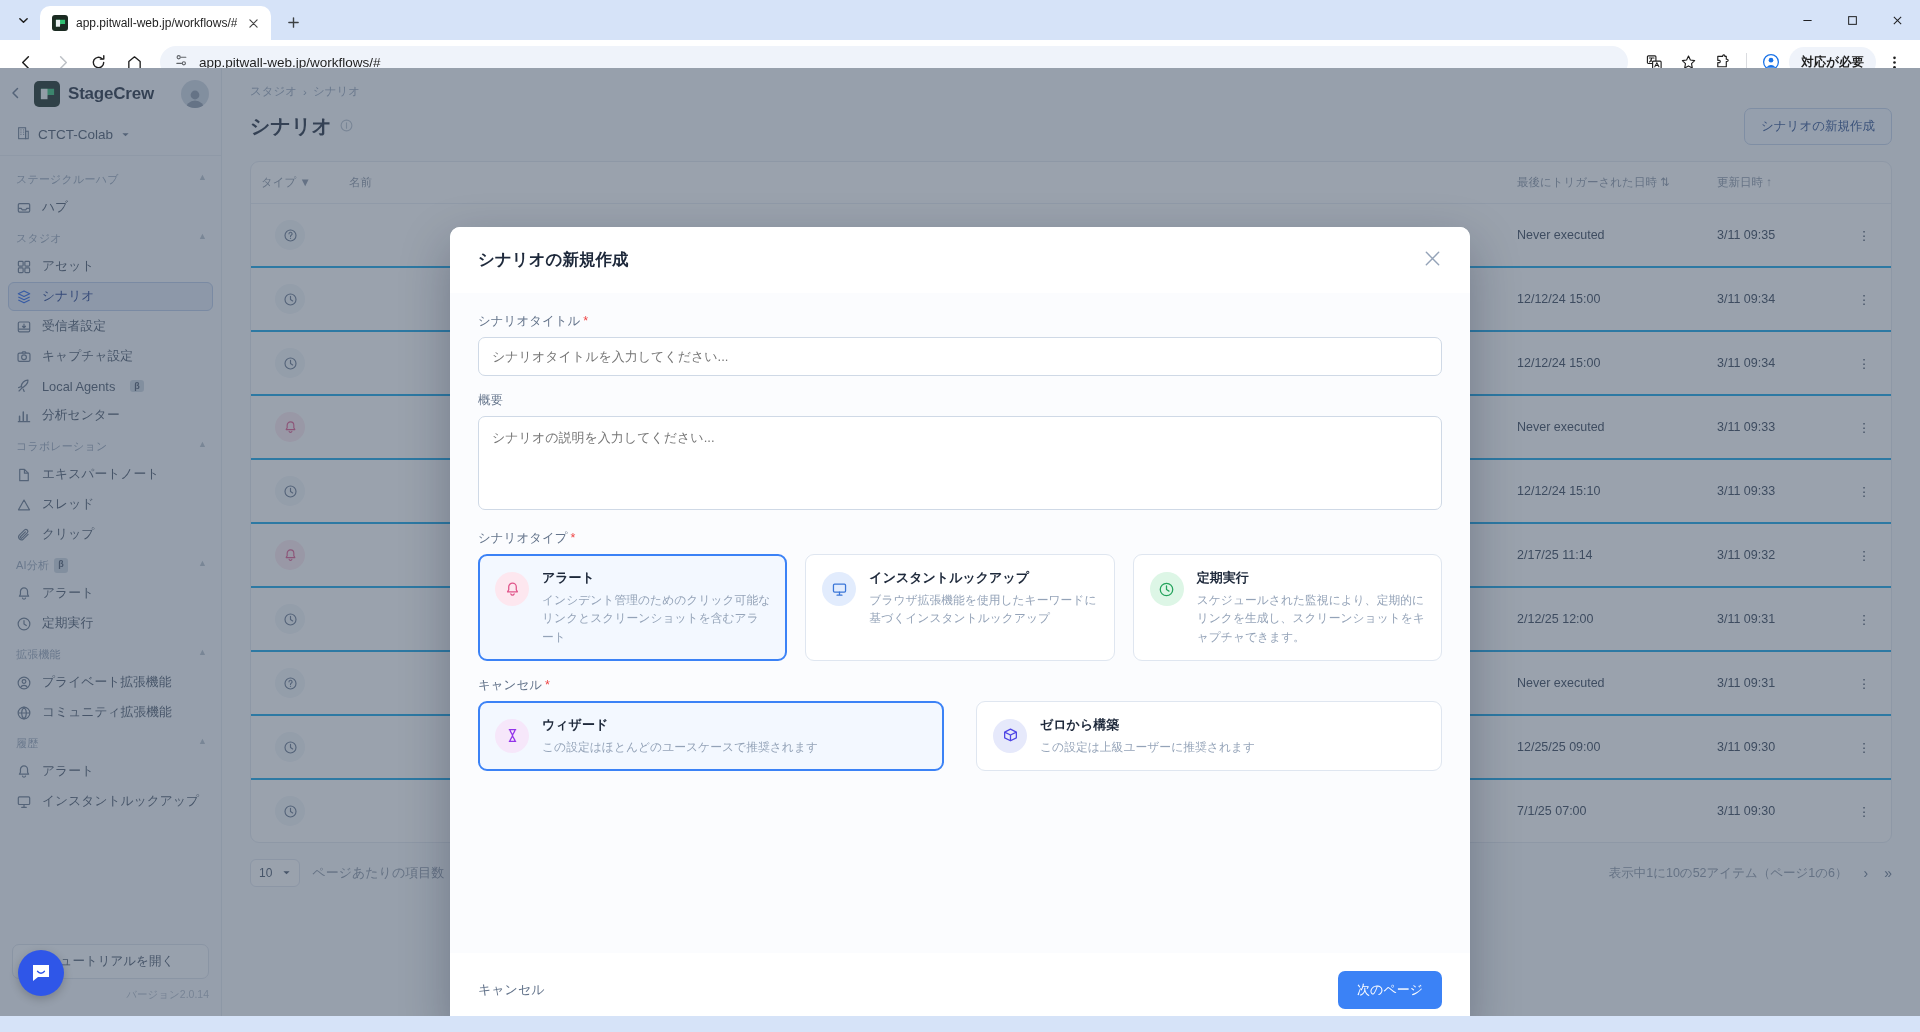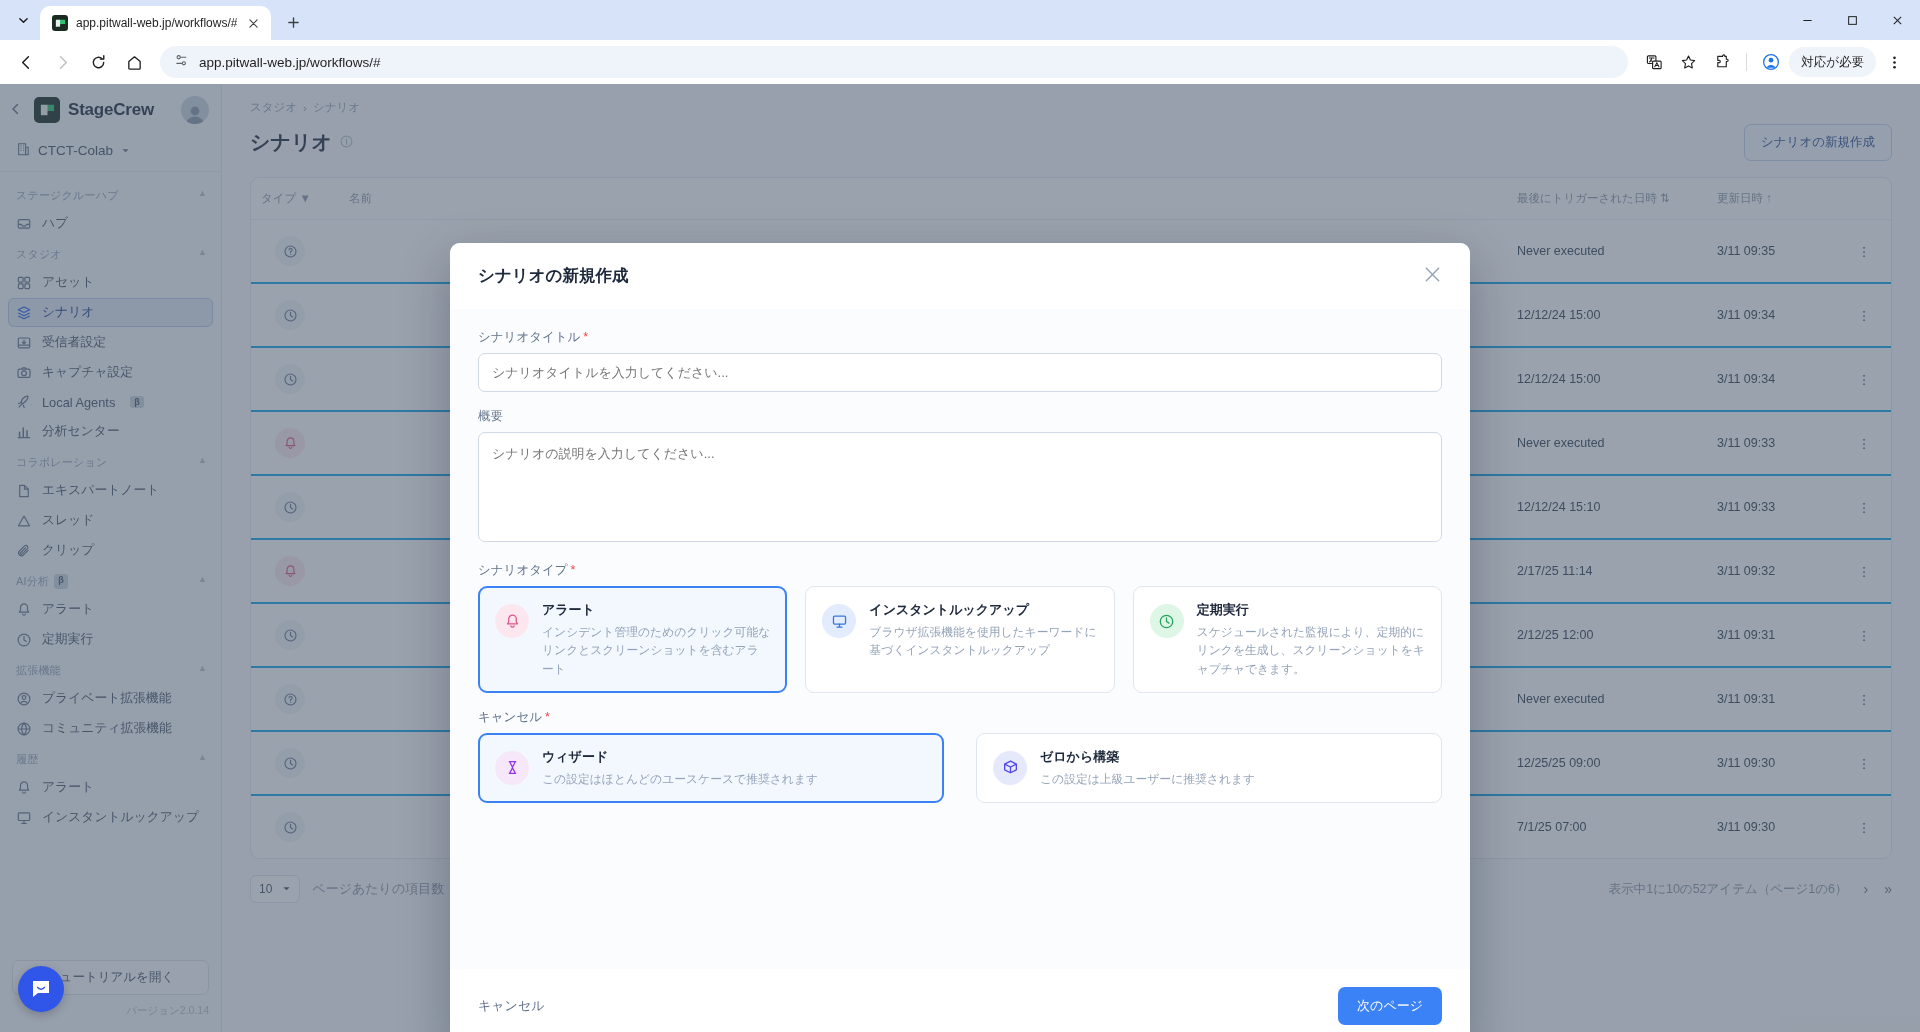--- a/index.html
+++ b/index.html
@@ -60,26 +60,26 @@
   .tb-icon.disabled { color: #bdc1c6; }
   .omnibox {
     flex: 1; height: 32px; background: #eff3fa; border-radius: 16px;
     display: flex; align-items: center; gap: 10px; padding: 0 14px; margin: 0 6px;
   }
   .omnibox-text { font-size: 13.5px; color: #1f1f1f; }
   .tb-right { display: flex; align-items: center; gap: 2px; }
   .tb-sep { width: 1px; height: 18px; background: #dadce0; margin: 0 6px; }
   .profile-chip {
     height: 30px; display: flex; align-items: center; padding: 0 12px;
-    border-radius: 15px; background: #eff3fa; font-size: 12.5px; color: #1f1f1f;
+    border-radius: 15px; background: #eff3fa; font-size: 12.5px; color: #1f1f1f; font-weight: bold;
   }
 
   
   .viewport {
-    position: absolute; top: 84px; left: 0; width: 1920px; height: 948px;
+    position: absolute; top: 68px; left: 0; width: 1920px; height: 948px;
     background: #f8fafc; overflow: hidden;
   }
 
   
   .overlay {
     position: absolute; inset: 0; background: rgba(71,85,105,0.55); z-index: 50;
   }
 
   
   .sidebar {
@@ -208,21 +208,21 @@
   .modal-title { font-size: 16.5px; font-weight: bold; color: #1e293b; }
   .modal-close { margin-left: auto; color: #94a3b8; font-size: 20px; line-height: 1; }
   .modal-body { flex: 1; padding: 20px 28px 10px; overflow: hidden; }
   .field-label { font-size: 12.5px; color: #64748b; margin-bottom: 7px; }
   .req { color: #ef4444; margin-left: 3px; }
   .input {
     width: 100%; border: 1px solid #cfd9e6; border-radius: 7px; background: #fff;
     padding: 11px 13px; font-size: 13px; color: #94a3b8;
     font-family: "Liberation Sans", sans-serif;
   }
-  .textarea { height: 110px; resize: none; line-height: 1.5; }
+  .textarea { height: 94px; resize: none; line-height: 1.5; }
   .field { margin-bottom: 16px; }
   .field-ta-wrap { position: relative; }
 
   .card-row { display: flex; gap: 18px; }
   .opt-card {
     flex: 1; border: 1px solid #dfe6f0; border-radius: 9px; background: #fff;
     padding: 14px 16px; display: flex; gap: 13px; align-items: flex-start;
   }
   .opt-card.selected { border: 2px solid #3b82f6; background: #f3f8ff; padding: 13px 15px; }
   .opt-icon {

